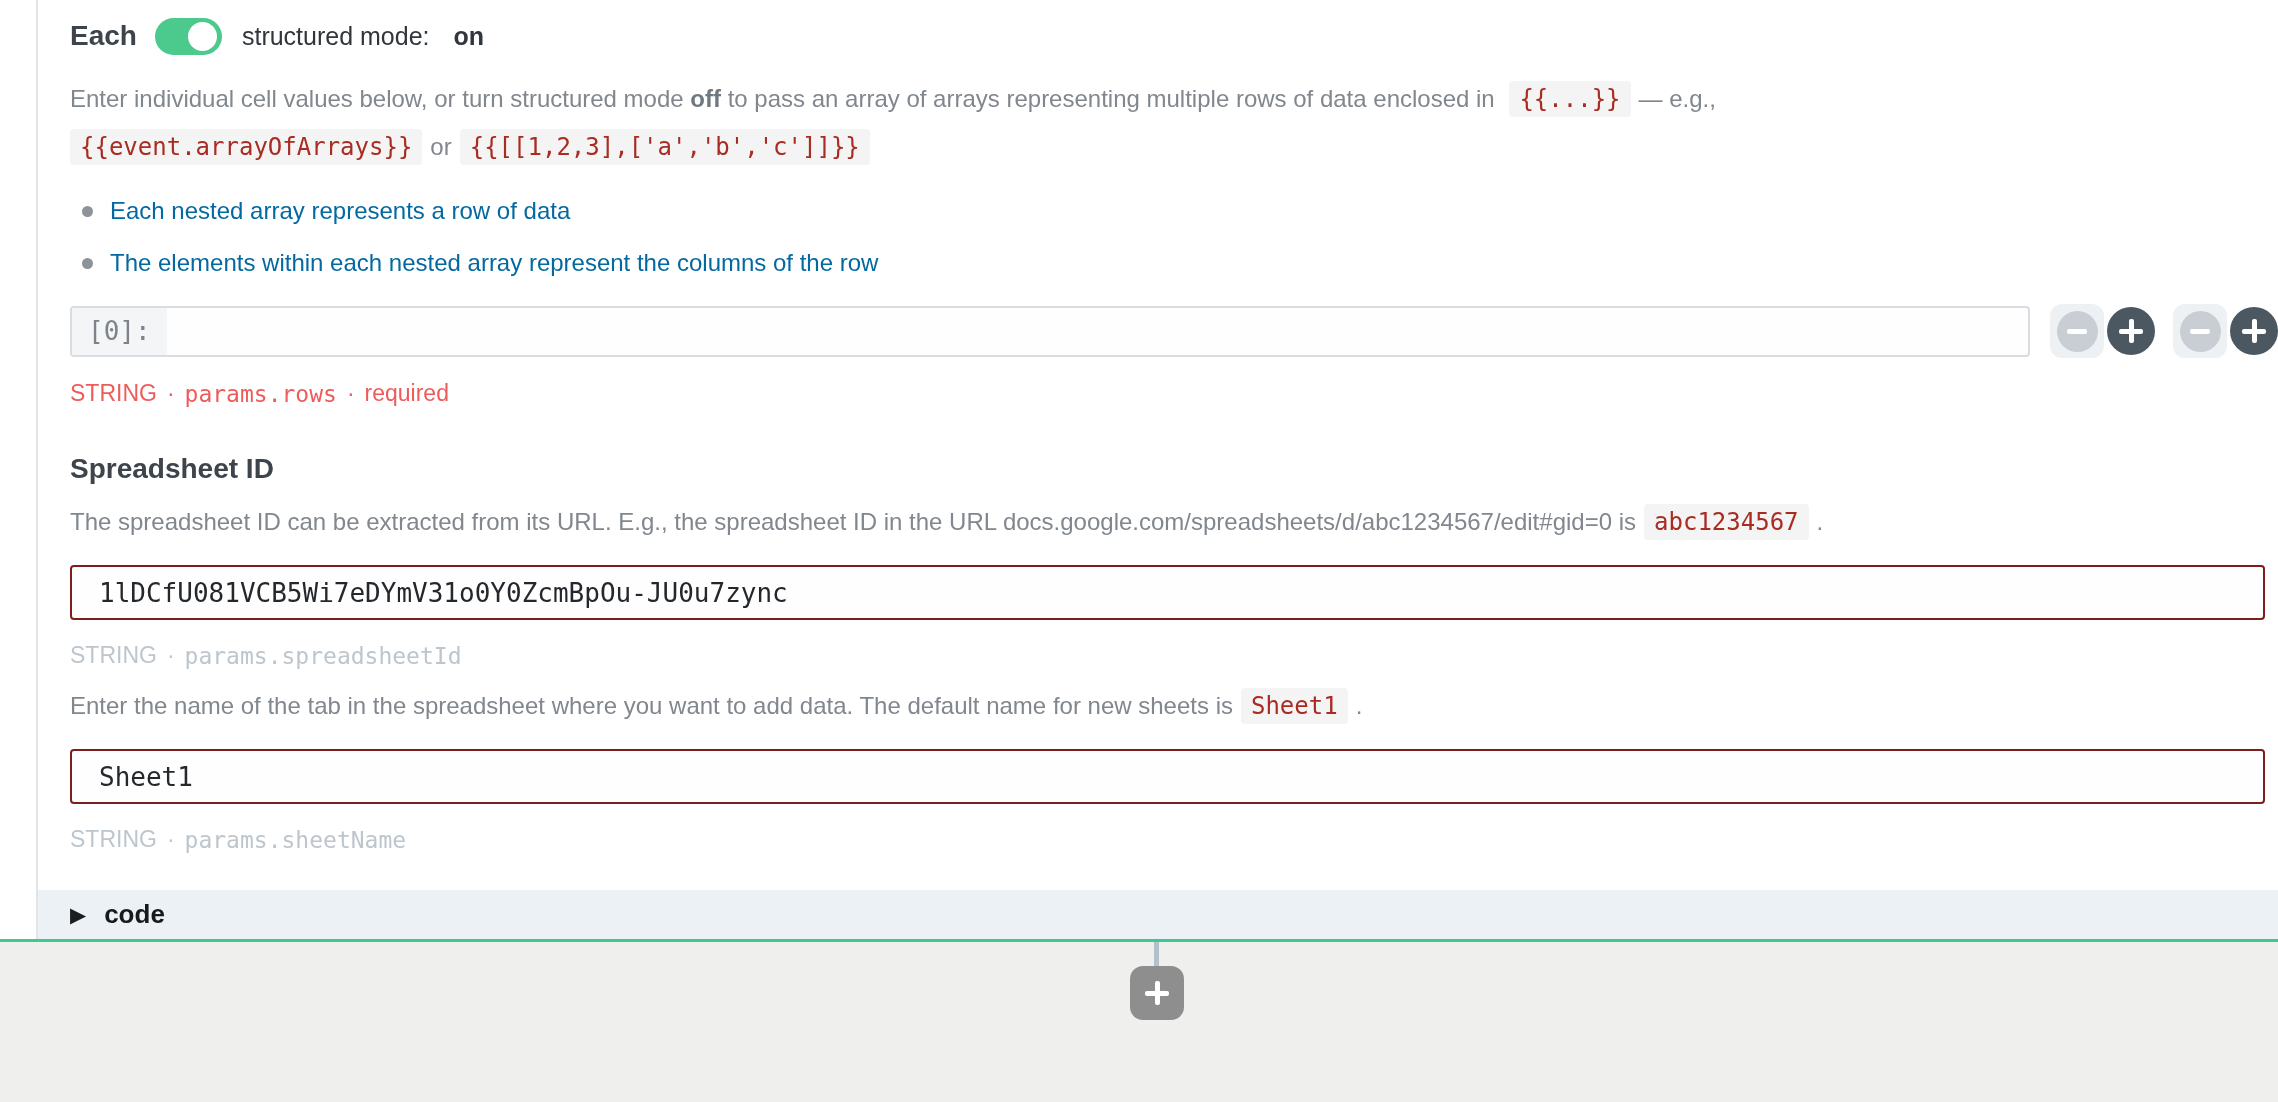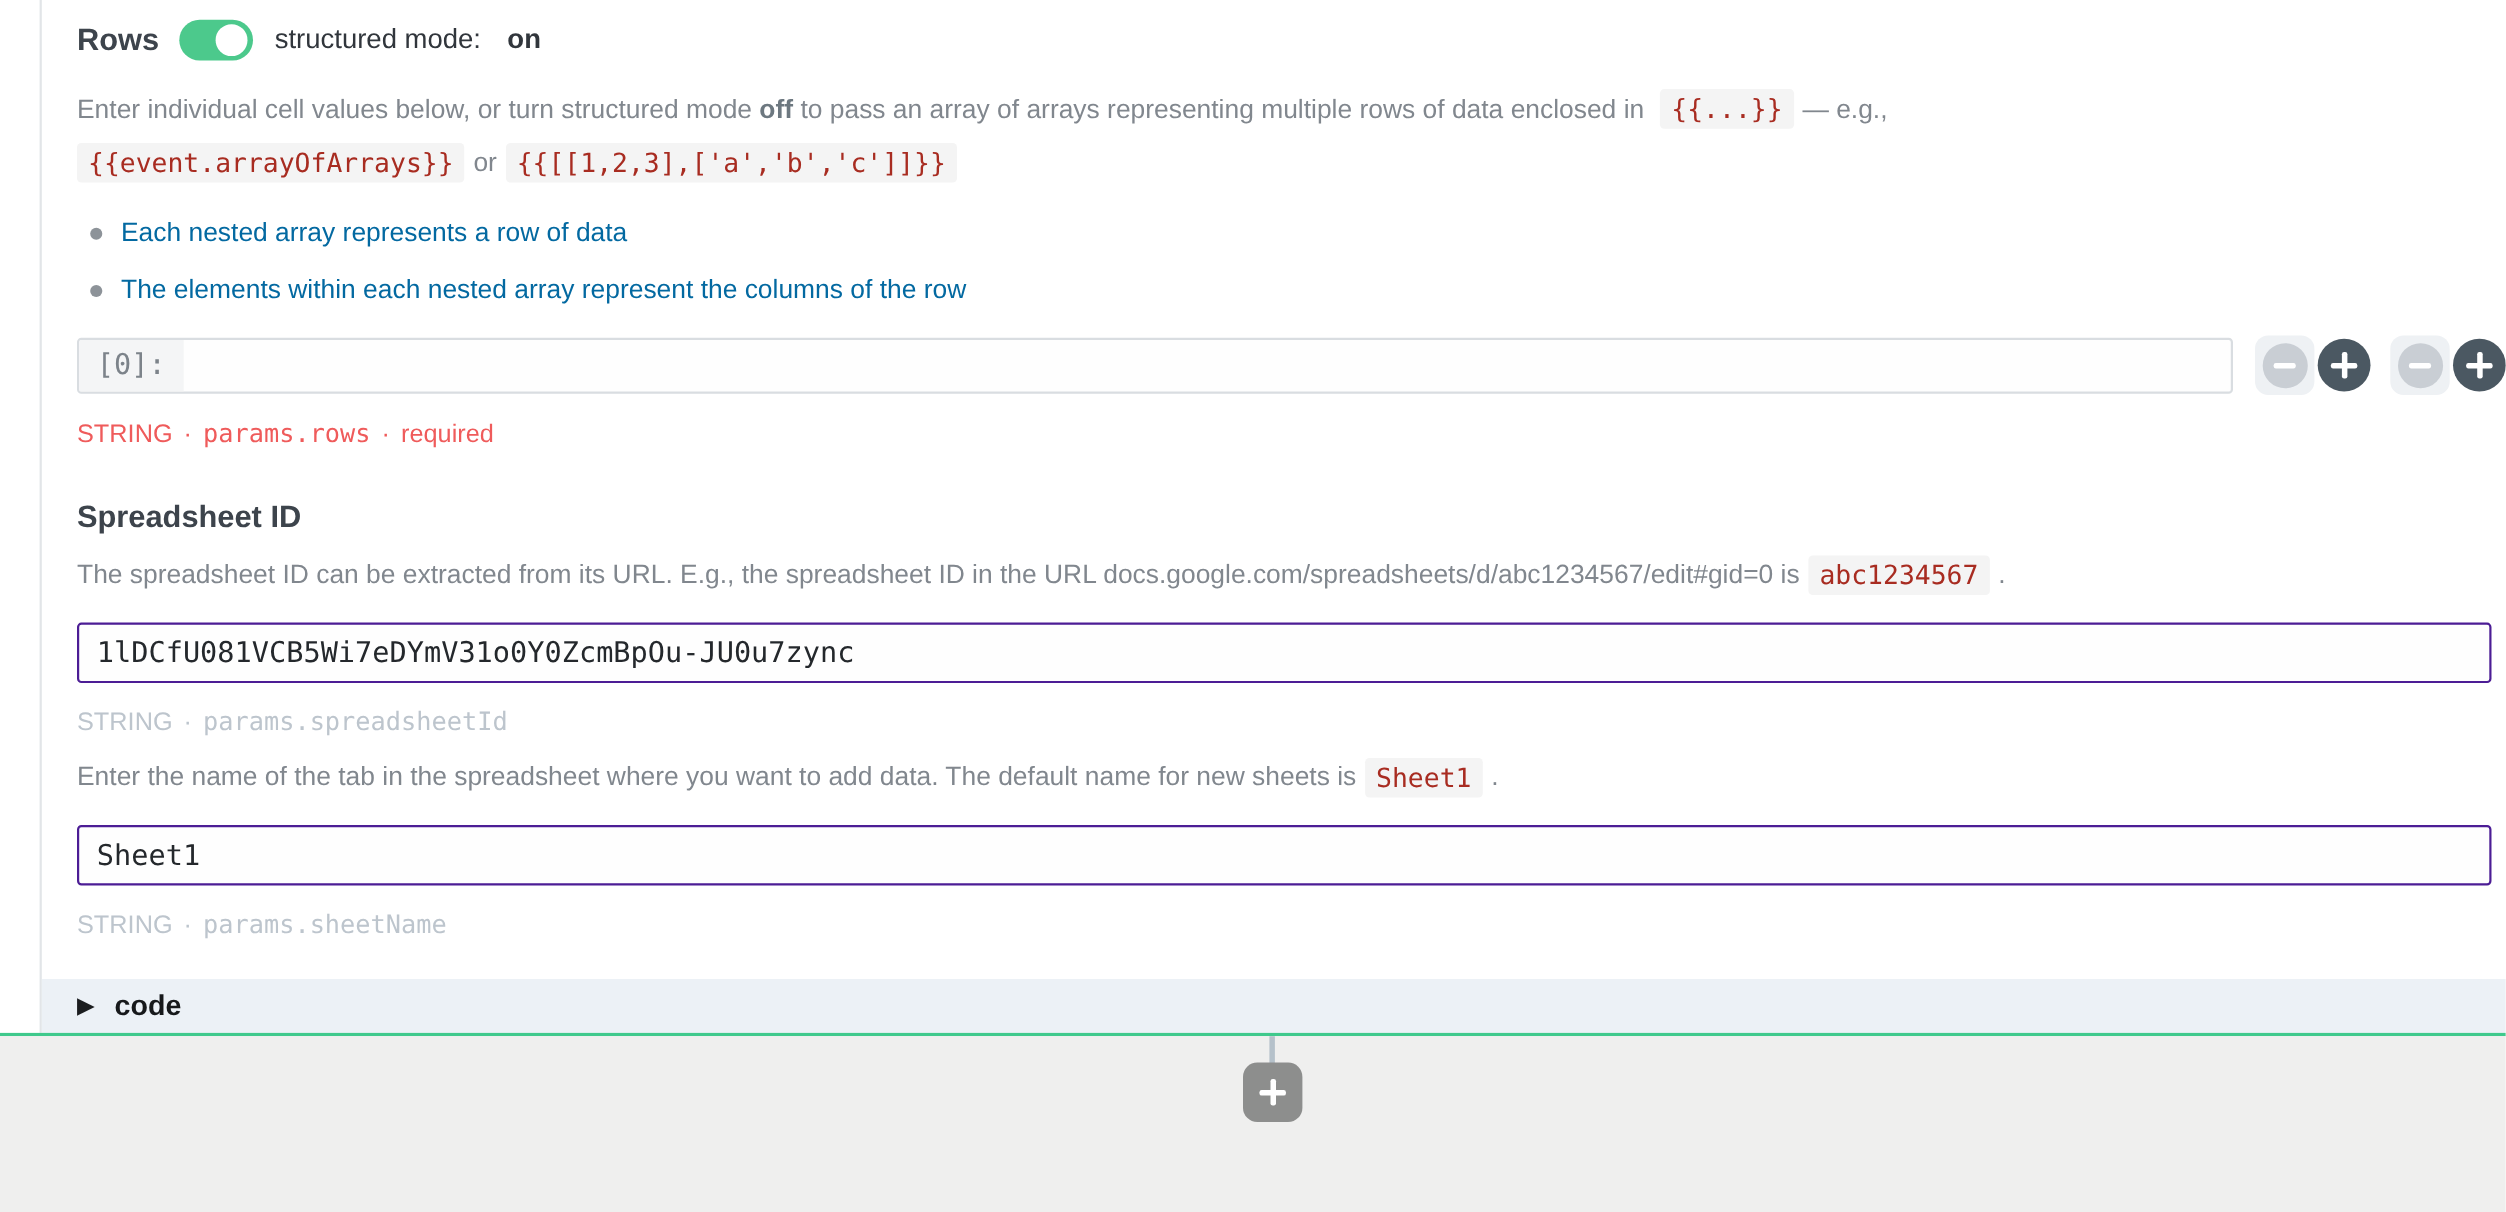--- a/index.html
+++ b/index.html
@@ -85,22 +85,22 @@
   .meta { margin-top: 22px; font-size: 23px; display: flex; align-items: center; }
   .meta .mono { font-family: "DejaVu Sans Mono", "Liberation Mono", monospace; }
   .meta .sep { margin: 0 10px; }
   .meta-red { color: #ef5b5b; }
   .meta-gray { color: #bdc5cd; }
 
   
   .field-heading { margin-top: 46px; font-size: 28px; font-weight: bold; color: #3d444c; }
   .field-desc { margin-top: 16px; font-size: 24px; color: #81878e; display: flex; align-items: center; height: 42px; }
   .text-input {
-    margin-top: 22px; width: 2195px; height: 55px; border: 2px solid #4c1d95;
-    border-radius: 4px; background: #fefefe; font-size: 26px; padding: 0 16px;
+    margin-top: 22px; width: 2195px; height: 55px; border: 2px solid #7f1d1d;
+    border-radius: 4px; background: #fefefe; font-size: 26px; padding: 0 27px;
     font-family: "DejaVu Sans Mono", "Liberation Mono", monospace; color: #24282c;
     outline: none; display: block;
   }
 
   
   .code-bar {
     position: absolute; left: 38px; top: 890px; width: 2240px; height: 49px;
     background: #ecf1f6; display: flex; align-items: center; cursor: pointer;
   }
   .caret { font-size: 21px; color: #1b1d1f; margin-left: 32px; }
@@ -119,21 +119,21 @@
   .add-step-btn .plus-icon::before, .add-step-btn .plus-icon::after { background: #ffffff; }
 </style>
 </head>
 <body>
 
 <div class="gutter-line"></div>
 
 <div class="content">
 
   <div class="label-line">
-    <span class="field-label">Rows</span>
+    <span class="field-label">Each</span>
     <span class="toggle">
       <span class="knob"></span>
     </span>
     <span class="toggle-text"><span>structured mode: </span><b>on</b></span>
   </div>
 
   <div class="desc"><span>Enter individual cell values below, or turn structured mode </span><b>off</b><span> to pass an array of arrays representing multiple rows of data enclosed in </span><span class="code-chip">{{...}}</span><span>— e.g.,</span></div>
 
   <div class="desc-line2">
       <span class="code-chip" style="margin-left:0">{{event.arrayOfArrays}}</span>

